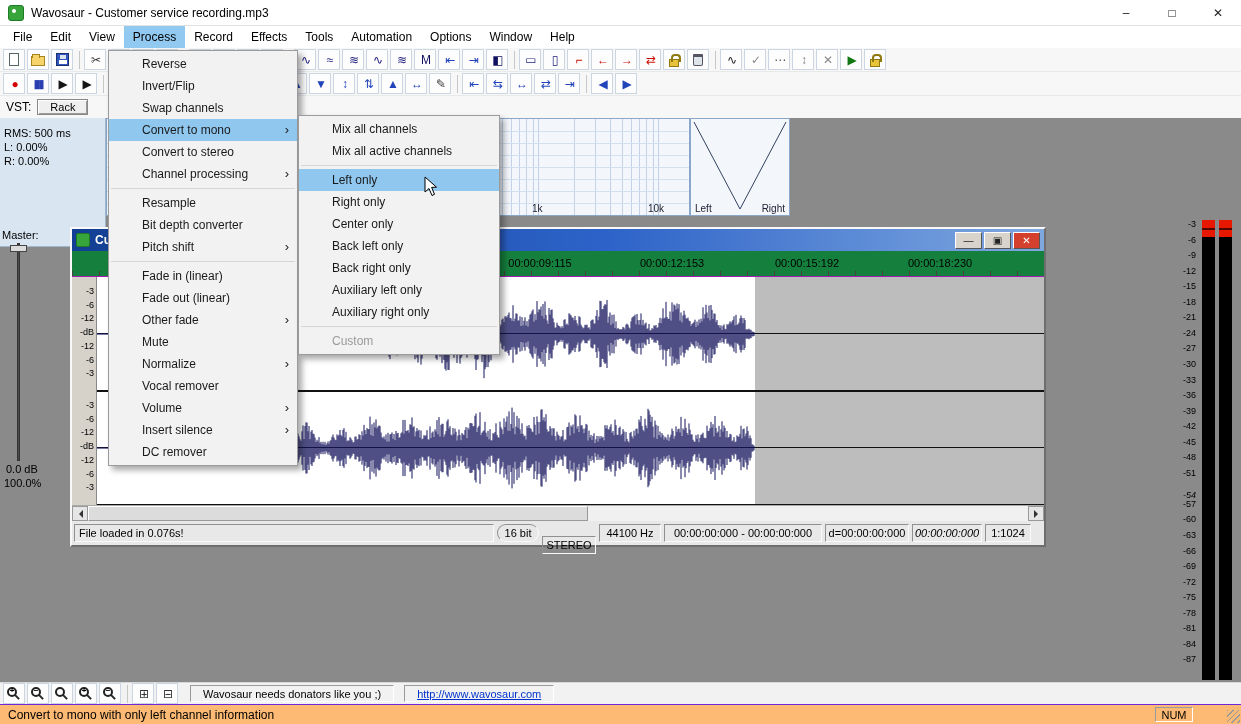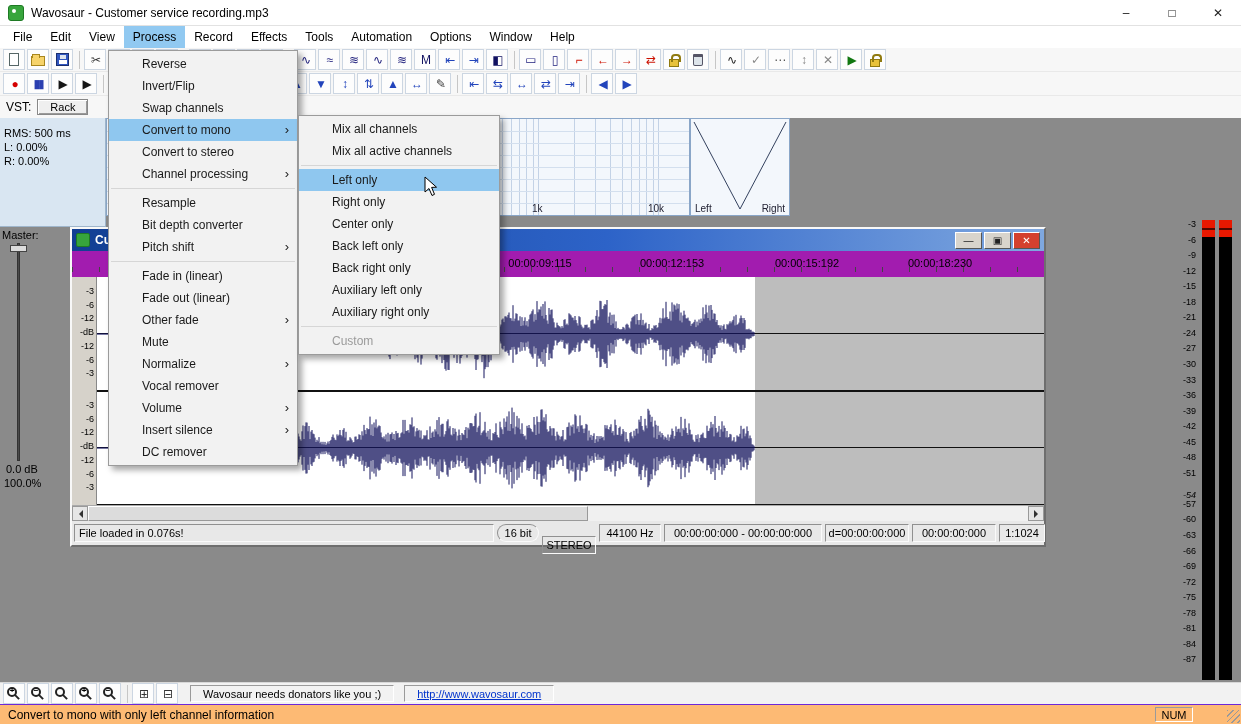--- a/index.html
+++ b/index.html
@@ -47,21 +47,21 @@
 
 .pmenu{position:absolute;background:#f2f2f2;border:1px solid #9b9b9b;box-shadow:4px 4px 6px rgba(0,0,0,.35);z-index:50;padding:2px 0}
 #process-menu{left:108px;top:50px;width:190px}
 #convert-submenu{left:298px;top:115px;width:202px}
 .pmi{height:22px;line-height:22px;padding-left:33px;padding-right:18px;font-size:12px;color:#1a1a1a;position:relative;white-space:nowrap}
 .pmi.hl{background:#8fc7ef}
 .pmi.dis{color:#9b9b9b}
 .pmi .arrow{position:absolute;right:8px;top:0;font-size:13px}
 .pmsep{height:1px;background:#d6d6d6;margin:3px 2px}
 
-#rms-panel{left:0;top:118px;width:106px;height:109px;background:#d9e6f2;border-right:1px solid #9fb6cc;border-bottom:1px solid #9fb6cc;padding:8px 0 0 4px;font-size:11px;line-height:14px}
+#rms-panel{left:0;top:118px;width:106px;height:129px;background:#d9e6f2;border-right:1px solid #9fb6cc;border-bottom:1px solid #9fb6cc;padding:8px 0 0 4px;font-size:11px;line-height:14px}
 #master-panel{left:0;top:225px;width:66px;height:457px;font-size:11px}
 #master-label{position:absolute;left:2px;top:4px}
 #master-track{position:absolute;left:17px;top:18px;width:3px;height:218px;background:#4a4a4a;border:1px solid #333}
 #master-thumb{position:absolute;left:10px;top:20px;width:17px;height:7px;background:#dcdcdc;border:1px solid #444}
 #master-db{position:absolute;left:6px;top:238px}
 #master-pct{position:absolute;left:4px;top:252px}
 
 #spectrum-panel{left:106px;top:118px;width:584px;height:98px;background:#f3f7fc;border:1px solid #8aa6c8;overflow:hidden}
 #spectrum-grid{position:absolute;left:0;top:0;width:582px;height:96px}
 .vgl{position:absolute;top:0;width:1px;height:96px;background:#c3d2e6}
@@ -70,21 +70,21 @@
 #pan-panel{left:690px;top:118px;width:100px;height:98px;background:#f3f7fc;border:1px solid #8aa6c8}
 .pan-label{position:absolute;bottom:1px;font-size:10px;color:#223}
 
 #docwin{left:70px;top:227px;width:976px;height:320px;background:#e8e8e8;border:2px solid;border-color:#f8f8f8 #6e6e6e #6e6e6e #f8f8f8;z-index:5}
 #doc-titlebar{height:22px;background:linear-gradient(90deg,#123f93,#2d63c8 55%,#7fa8e0);display:flex;align-items:center;padding:0 4px;color:#fff;font-weight:bold;overflow:hidden}
 #doc-icon{width:14px;height:14px;background:#37a53c;border:1px solid #1e7a24;border-radius:2px;margin-right:5px;flex:none}
 #doc-title{white-space:nowrap;overflow:hidden;font-size:12px}
 #doc-controls{margin-left:auto;display:flex;gap:2px}
 .dbtn{width:27px;height:17px;background:#d8d4cc;border:1px solid;border-color:#fff #555 #555 #fff;display:flex;align-items:center;justify-content:center;font-size:10px;color:#222;font-weight:normal}
 .dbtn.close{background:#d4402e;color:#fff;font-weight:bold}
-#doc-ruler{position:relative;height:26px;background:#a21caf;border-bottom:5px solid #a21caf}
+#doc-ruler{position:relative;height:26px;background:#15803d;border-bottom:1px solid #a21caf}
 .rlabel{position:absolute;top:6px;transform:translateX(-50%);font-size:11px}
 #doc-ruler::after{content:"";position:absolute;left:0;bottom:0;width:100%;height:5px;background:repeating-linear-gradient(90deg,#444 0 1px,transparent 1px 27px)}
 #doc-wave{position:relative;height:228px;background:#bdbdbd}
 #wave-gutter{position:absolute;left:0;top:0;width:25px;height:228px;background:#d6d2ca;border-right:1px solid #888}
 .dblabel{position:absolute;left:0;width:22px;text-align:right;font-size:9px}
 #wave-data-bg{position:absolute;left:25px;top:0;width:658px;height:228px;background:#fff}
 .hline{position:absolute;left:25px;width:947px;background:#111}
 .wsvg{position:absolute;left:25px;width:658px;height:112px}
 #doc-hscroll{position:relative;height:16px;background:#f0f0f0;border-top:1px solid #aaa}
 .sarrow{position:absolute;top:0;width:16px;height:15px;background:#e6e6e6;border:1px solid #999;display:flex;align-items:center;justify-content:center}
@@ -449,21 +449,21 @@
           <span class="tri tri-r"></span>
         </div>
     </div>
     <div id="doc-status">
         <div class="dcell" style="width: 420px; justify-content: flex-start;">File loaded in 0.076s!</div>
         <div class="dcell" style="width: 42px; border-radius: 9px;">16 bit</div>
         <div class="dcell" style="width: 54px; margin-top: 24px;">STEREO</div>
         <div class="dcell" style="width: 62px;">44100 Hz</div>
         <div class="dcell" style="width: 158px;">00:00:00:000 - 00:00:00:000</div>
         <div class="dcell" style="width: 84px;">d=00:00:00:000</div>
-        <div class="dcell" style="width: 84px;">00:00:00:000</div>
+        <div class="dcell" style="width: 70px; font-style: italic;">00:00:00:000</div>
         <div class="dcell" style="width: 46px;">1:1024</div>
       </div>
   </div>
 
   <div id="meter-panel" class="abs">
     <div id="meter-scale">
         <div class="mnum" style="top: 2px;">-3</div>
         <div class="mnum" style="top: 17.55px;">-6</div>
         <div class="mnum" style="top: 33.1px;">-9</div>
         <div class="mnum" style="top: 48.65px;">-12</div>

